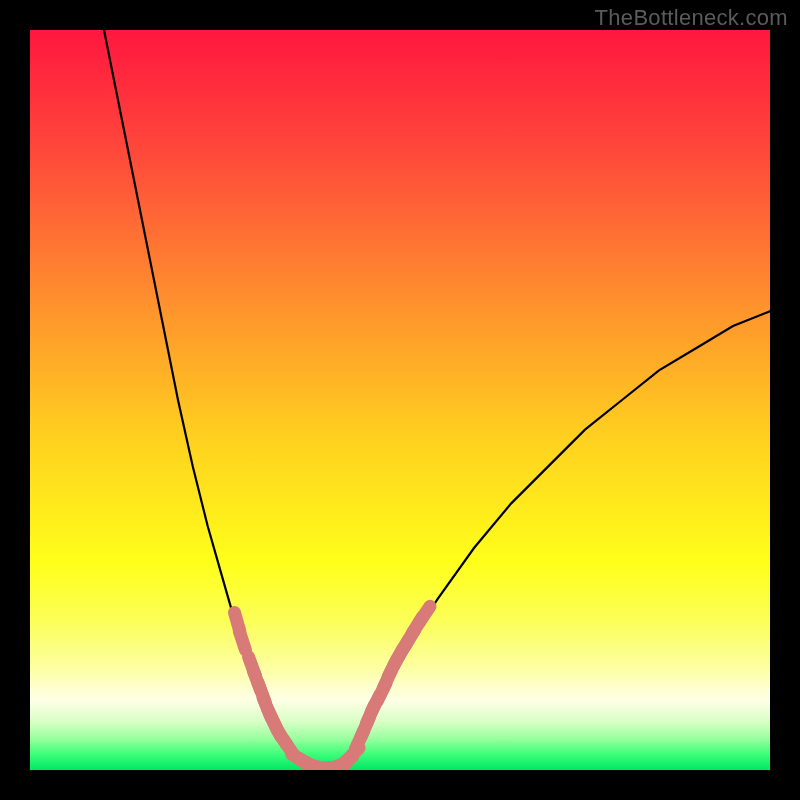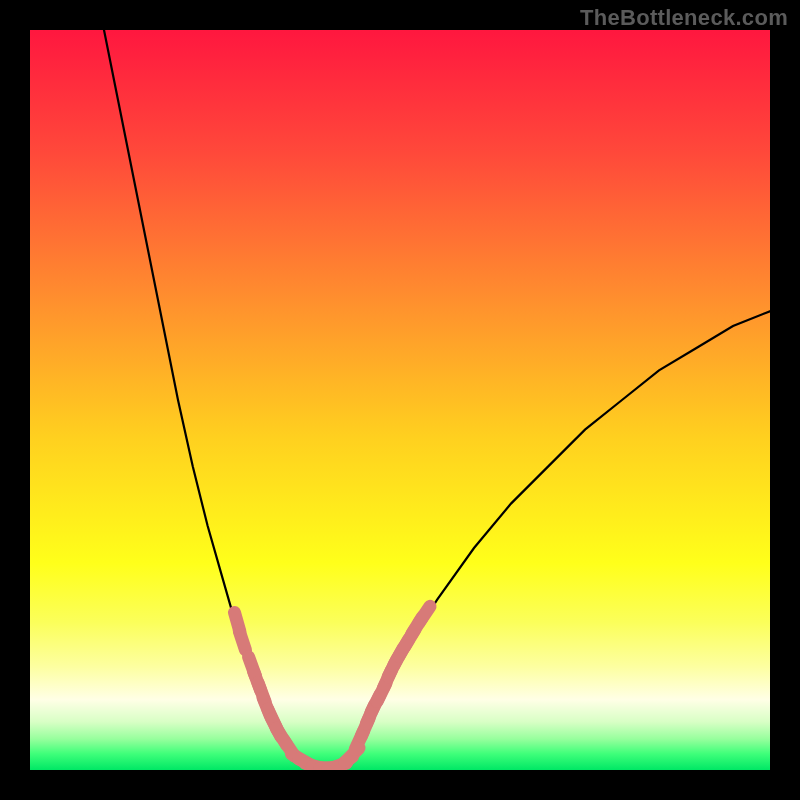--- a/index.html
+++ b/index.html
@@ -39,21 +39,21 @@
     top: 0;
     width: 100%;
     height: 100%;
   }
   .watermark {
     position: absolute;
     top: 5px;
     right: 12px;
     font-family: Arial, Helvetica, sans-serif;
     font-size: 22px;
-    font-weight: 700;
+    font-weight: 400;
     color: #5b5b5b;
     letter-spacing: 0.3px;
   }
 </style>
 </head>
 <body>
 
 <div class="frame">
   <div class="plot">
     <svg class="gradient" viewBox="0 0 740 740" preserveAspectRatio="none">

